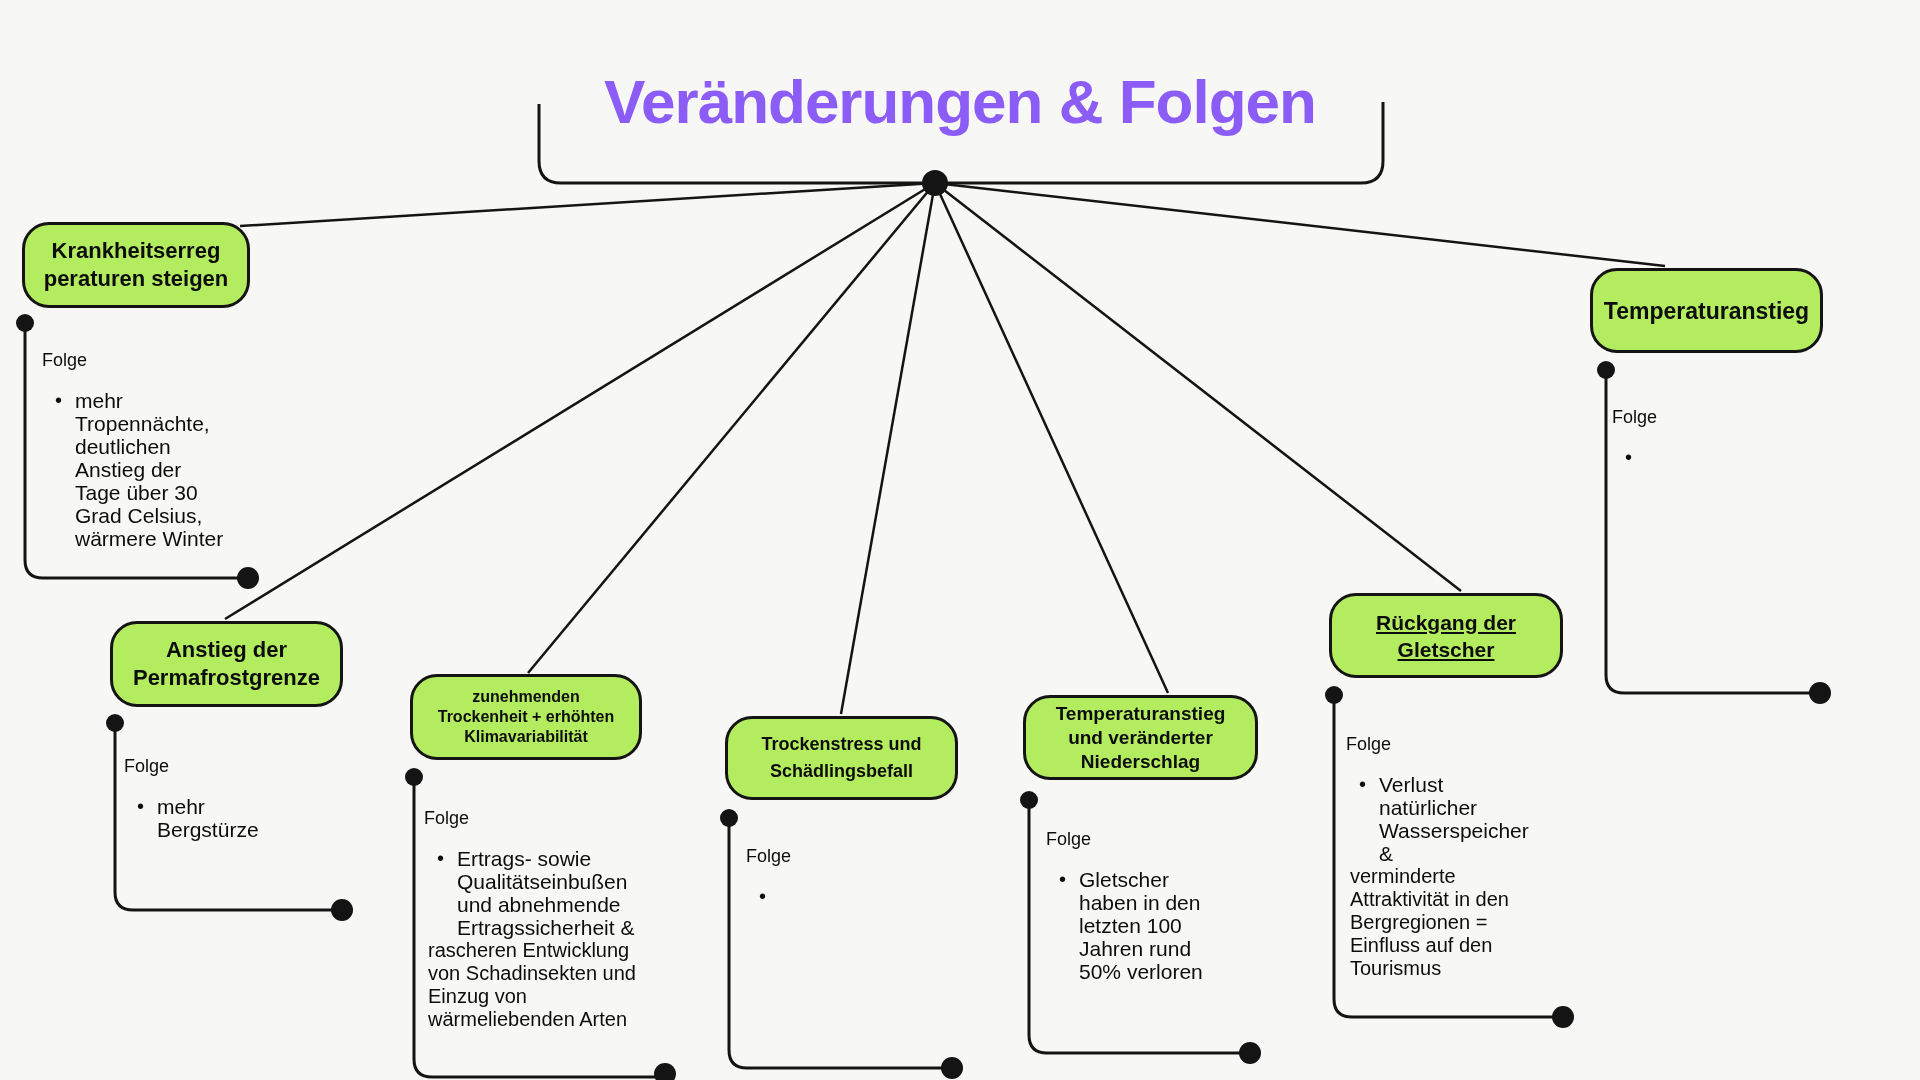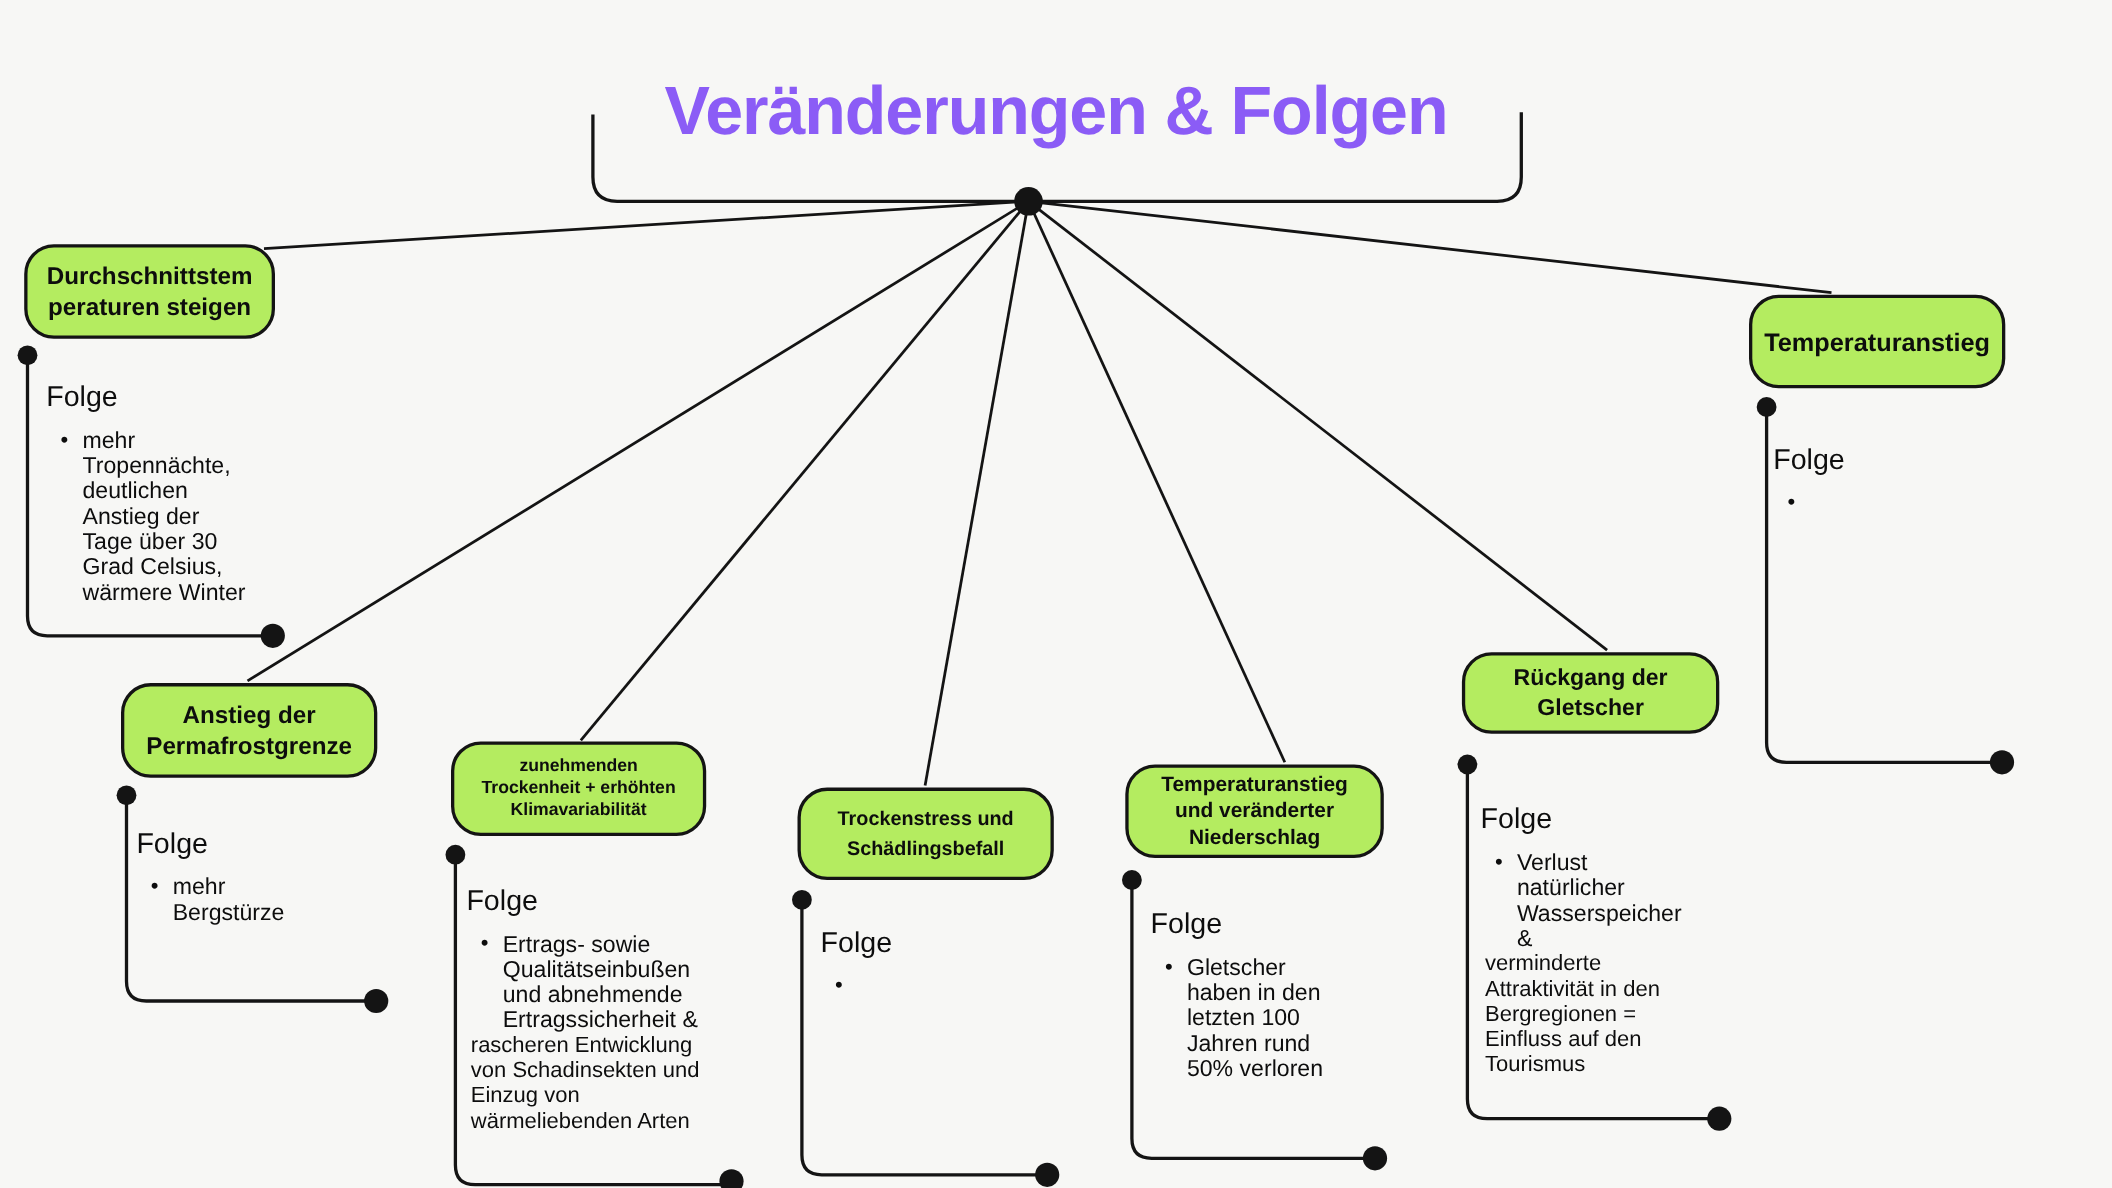--- a/index.html
+++ b/index.html
@@ -26,31 +26,31 @@
     display:flex;align-items:center;justify-content:center;
     text-align:center;font-weight:700;color:#0d0d0d;
     box-sizing:border-box;
     white-space:pre-line;
   }
   .n1{left:22px;top:222px;width:228px;height:86px;font-size:22px;line-height:28px;}
   .n2{left:110px;top:621px;width:233px;height:86px;font-size:22px;line-height:28px;}
   .n3{left:410px;top:674px;width:232px;height:86px;font-size:16px;line-height:20px;}
   .n4{left:725px;top:716px;width:233px;height:84px;font-size:18px;line-height:27px;}
   .n5{left:1023px;top:695px;width:235px;height:85px;font-size:19px;line-height:24px;}
-  .n6{left:1329px;top:593px;width:234px;height:74px;font-size:21px;line-height:27px;}
+  .n6{left:1329px;top:593px;width:234px;height:85px;font-size:21px;line-height:27px;text-decoration:underline;}
   .n7{left:1590px;top:268px;width:233px;height:85px;font-size:23px;line-height:28px;}
   .folge{position:absolute;color:#0d0d0d;}
   .f1{left:42px;top:343px;width:205px;}
   .f2{left:124px;top:749px;width:205px;}
   .f3{left:424px;top:801px;width:255px;}
   .f4{left:746px;top:839px;width:215px;}
   .f5{left:1046px;top:822px;width:215px;}
   .f6{left:1346px;top:727px;width:245px;}
   .f7{left:1612px;top:400px;width:225px;}
-  .folge-h{font-size:26px;line-height:34px;font-weight:400;}
+  .folge-h{font-size:18px;line-height:34px;font-weight:400;}
   .bullet{display:flex;margin:12px 0 0 13px;}
   .bullet .dot{font-size:20px;line-height:23px;margin-right:13px;}
   .bullet .txt{font-size:21px;line-height:23px;white-space:pre-line;}
   .flush{font-size:20px;line-height:23px;white-space:pre-line;margin-left:4px;}
 </style>
 </head>
 <body>
 
 <div class="canvas">
 
@@ -91,21 +91,21 @@
     <circle cx="1334" cy="695" r="9" fill="#141414"></circle>
     <circle cx="1563" cy="1017" r="11" fill="#141414"></circle>
 
     <path d="M1606,370 L1606,675 Q1606,693 1624,693 L1820,693" fill="none" stroke="#141414" stroke-width="3"></path>
     <circle cx="1606" cy="370" r="9" fill="#141414"></circle>
     <circle cx="1820" cy="693" r="11" fill="#141414"></circle>
   </svg>
 
   <h1 class="title">Veränderungen &amp; Folgen</h1>
 
-  <div class="node n1">Durchschnittstem
+  <div class="node n1">Krankheitserreg
 peraturen steigen</div>
   <div class="node n2">Anstieg der
 Permafrostgrenze</div>
   <div class="node n3">zunehmenden
 Trockenheit + erhöhten
 Klimavariabilität</div>
   <div class="node n4">Trockenstress und
 Schädlingsbefall</div>
   <div class="node n5">Temperaturanstieg
 und veränderter

